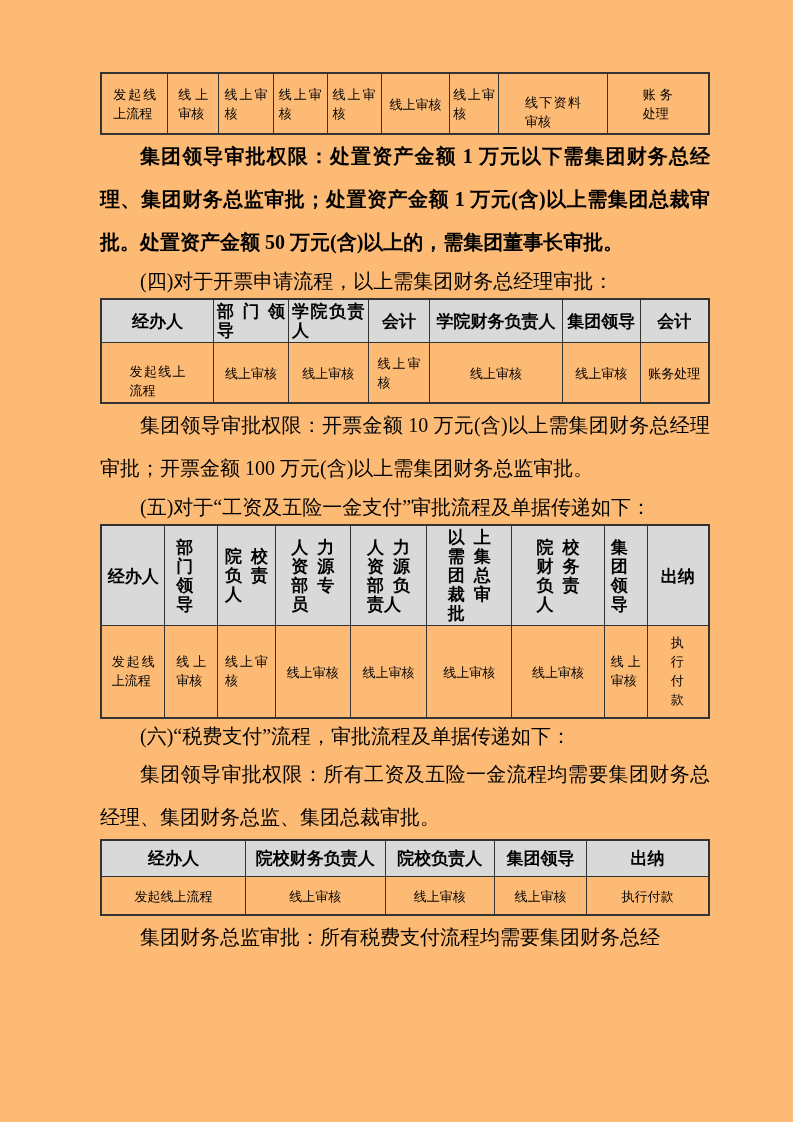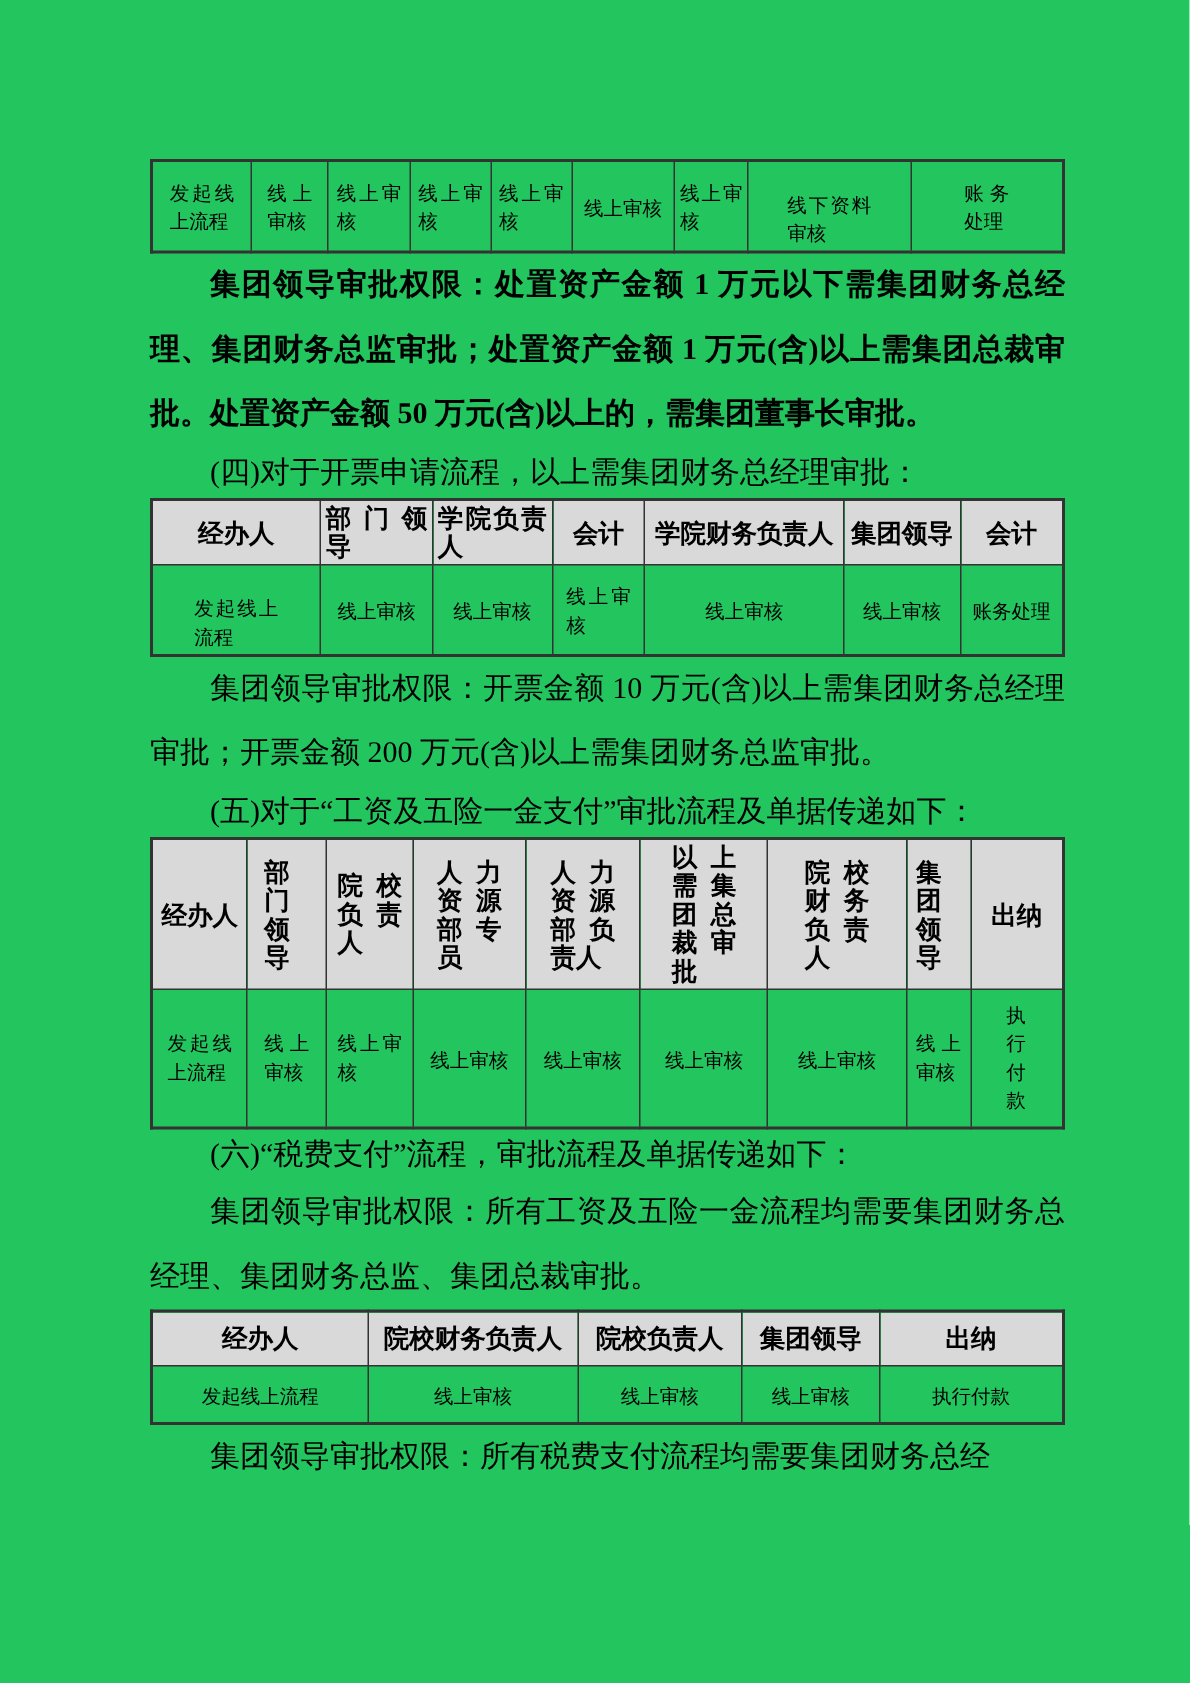--- a/index.html
+++ b/index.html
@@ -1,22 +1,22 @@
 <!DOCTYPE html>
 <html><head>
 <meta charset="utf-8">
 <style>
   html,body { margin:0; padding:0; background:#ffffff; }
   .page {
     position:relative;
     width:793px; height:1122px;
     margin:0 auto;
-    background:#22c55e;
+    background:#fdba74;
     box-sizing:border-box;
-    padding:106px 83px 0 100px;
+    padding:72px 83px 0 100px;
     overflow:hidden;
     color:#000;
     font-family:"Liberation Serif","DejaVu Serif",serif;
   }
   p.body {
     margin:0;
     font-size:20px;
     line-height:43px;
     text-align:justify;
     text-indent:2em;
@@ -128,21 +128,21 @@
         <td><span class="cs">线上审核</span></td>
         <td><span class="cs">线上审核</span></td>
         <td><span class="cs w3">线上审核</span></td>
         <td><span class="cs">线上审核</span></td>
         <td><span class="cs">线上审核</span></td>
         <td><span class="cs">账务处理</span></td>
       </tr>
     </tbody>
   </table>
 
-  <p class="body p2">集团领导审批权限：开票金额 10 万元(含)以上需集团财务总经理审批；开票金额 200 万元(含)以上需集团财务总监审批。</p>
+  <p class="body p2">集团领导审批权限：开票金额 10 万元(含)以上需集团财务总经理审批；开票金额 100 万元(含)以上需集团财务总监审批。</p>
 
   <p class="body section s5">(五)对于“工资及五险一金支付”审批流程及单据传递如下：</p>
 
   <table class="doc t3">
     <colgroup>
       <col style="width:10.49%">
         <col style="width:8.69%">
         <col style="width:9.51%">
       <col style="width:12.30%">
         <col style="width:12.62%">
@@ -200,15 +200,15 @@
       <tr>
         <td><span class="cs">发起线上流程</span></td>
         <td><span class="cs">线上审核</span></td>
         <td><span class="cs">线上审核</span></td>
         <td><span class="cs">线上审核</span></td>
         <td><span class="cs">执行付款</span></td>
       </tr>
     </tbody>
   </table>
 
-  <p class="body p4">集团领导审批权限：所有税费支付流程均需要集团财务总经</p>
+  <p class="body p4">集团财务总监审批：所有税费支付流程均需要集团财务总经</p>
 
 </div>
 
 </body></html>

